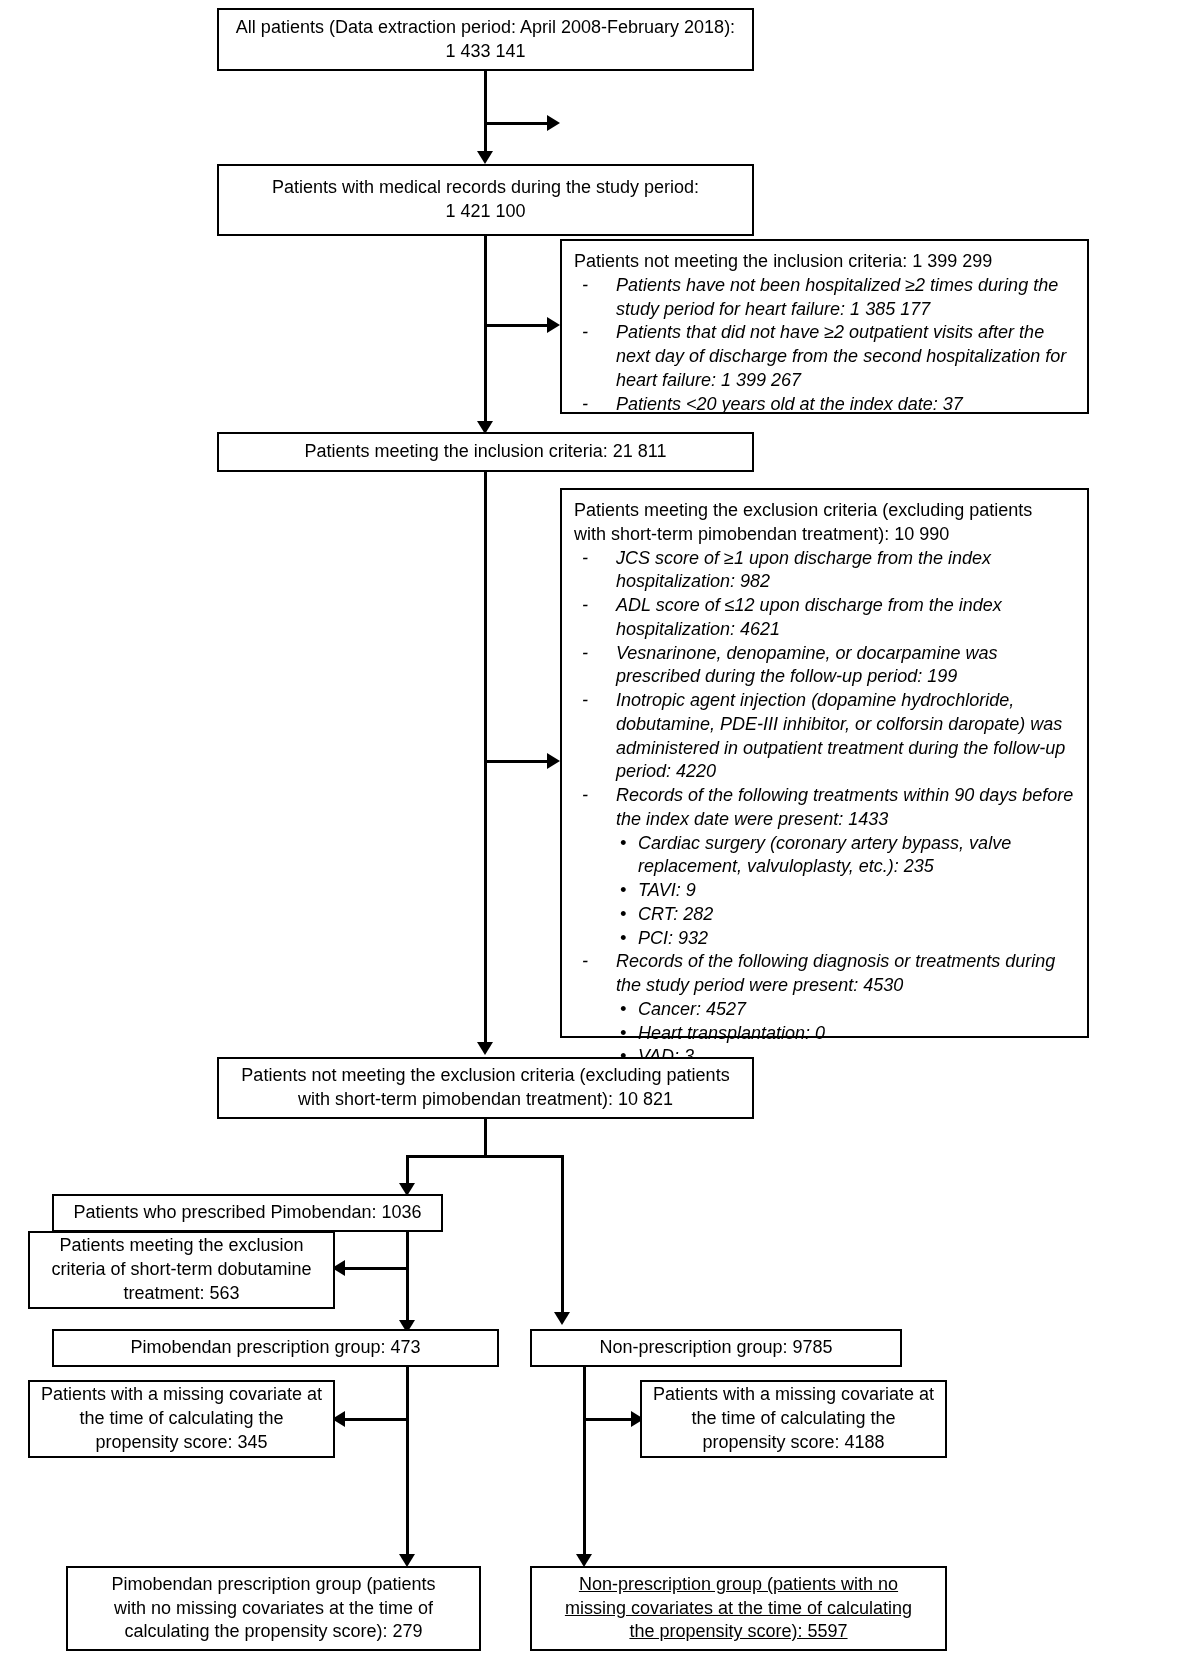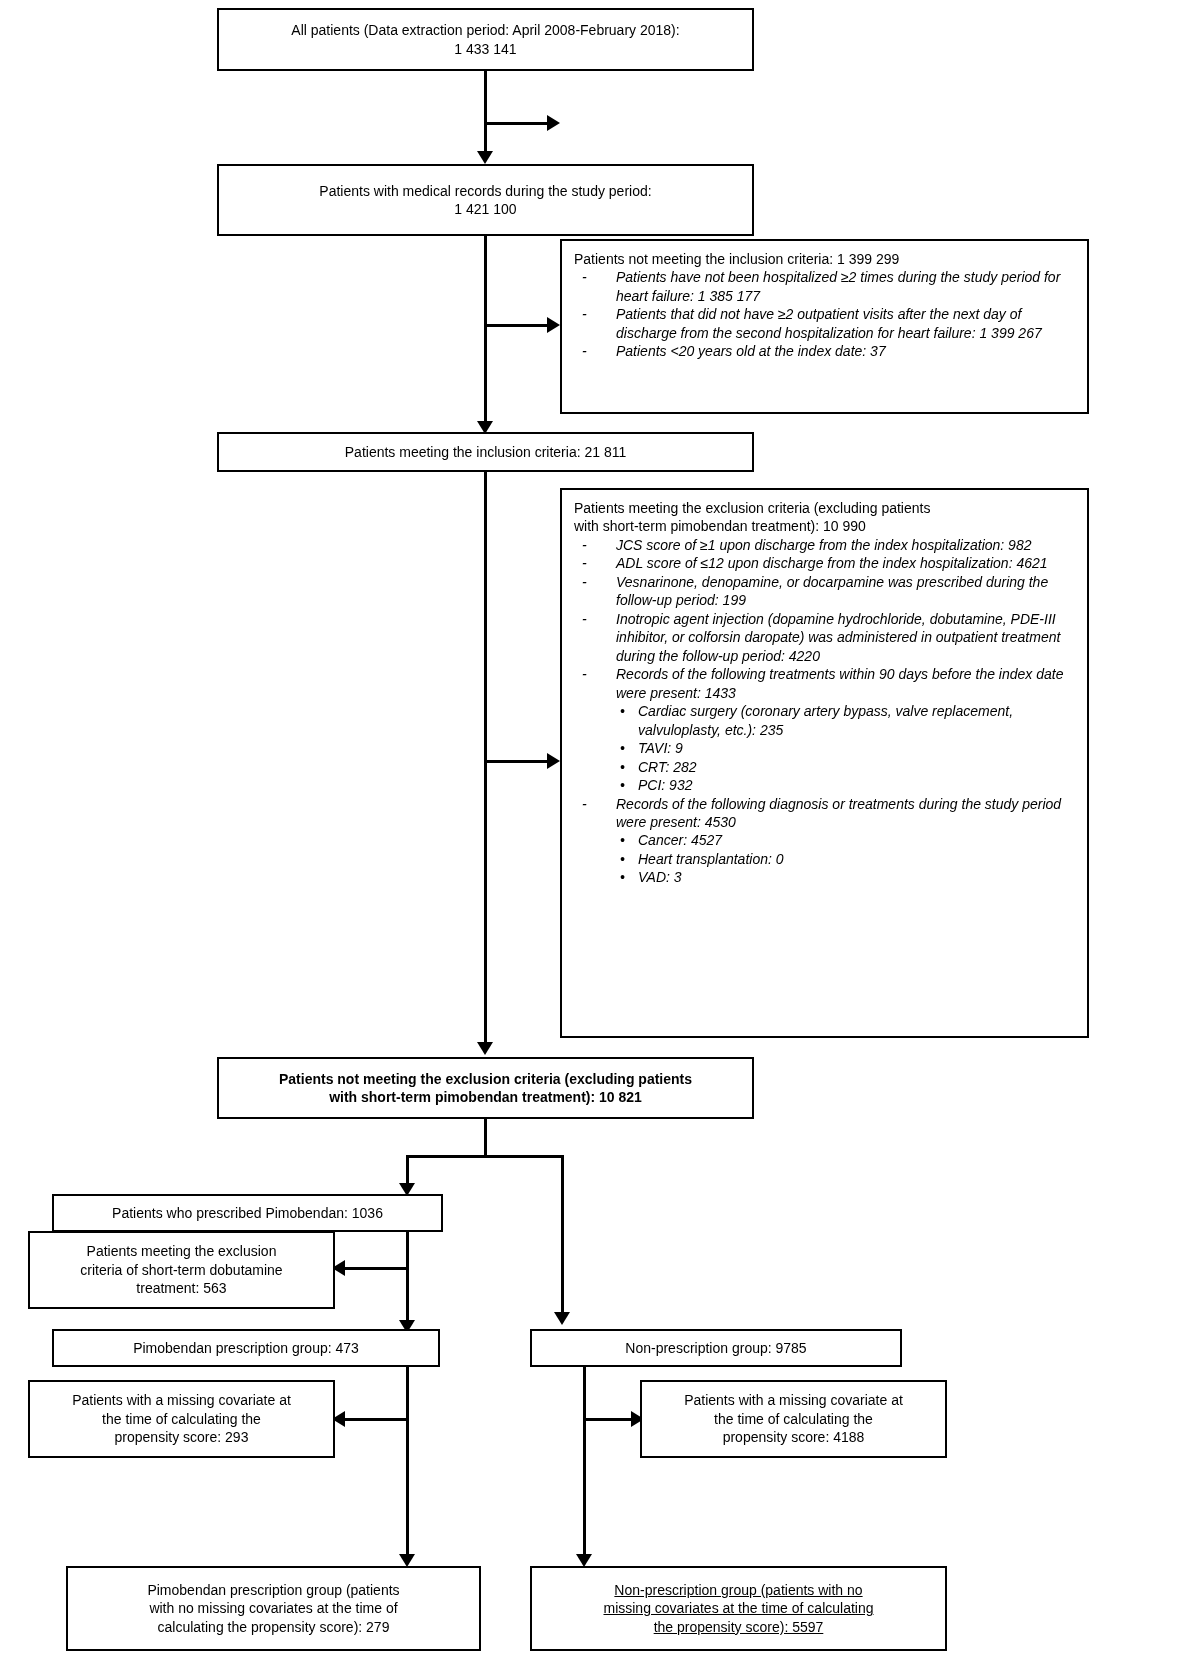--- a/index.html
+++ b/index.html
@@ -20,21 +20,21 @@
   }
   .box {
     position: absolute;
     box-sizing: border-box;
     border: 2.5px solid #000000;
     background: #ffffff;
     display: flex;
     align-items: center;
     justify-content: center;
     text-align: center;
-    font-size: 14px;
+    font-size: 18px;
     line-height: 1.32;
     padding: 4px 8px;
     z-index: 3;
   }
   .box.left-align {
     text-align: left;
     justify-content: flex-start;
     align-items: flex-start;
     padding: 9px 10px 9px 12px;
   }
@@ -192,21 +192,21 @@
           <ul class="dot">
             <li>Cancer: 4527</li>
             <li>Heart transplantation: 0</li>
             <li>VAD: 3</li>
           </ul>
         </li>
       </ul>
     </div>
   </div>
 
-  <div class="box" style="left:217px; top:1057px; width:537px; height:62px;font-weight:bold;">
+  <div class="box" style="left:217px; top:1057px; width:537px; height:62px;">
     <div>
       <p>Patients not meeting the exclusion criteria (excluding patients</p>
       <p>with short-term pimobendan treatment): 10 821</p>
     </div>
   </div>
 
   <div class="vline" style="left:484px; top:1119px; height:38px;"></div>
   <div class="hline" style="left:406px; top:1155px; width:157px;"></div>
 
   <div class="vline" style="left:406px; top:1155px; height:33px;"></div>
@@ -225,21 +225,21 @@
   <div class="arrow-left" style="left:332px; top:1260px;"></div>
 
   <div class="box" style="left:28px; top:1231px; width:307px; height:78px;">
     <div>
       <p>Patients meeting the exclusion</p>
       <p>criteria of short-term dobutamine</p>
       <p>treatment: 563</p>
     </div>
   </div>
 
-  <div class="box" style="left:52px; top:1329px; width:388px; height:38px;align-items:center;">
+  <div class="box" style="left:52px; top:1329px; width:447px; height:38px;align-items:center;">
     <p>Pimobendan prescription group: 473</p>
   </div>
 
   <div class="box" style="left:530px; top:1329px; width:372px; height:38px;">
     <p>Non-prescription group: 9785</p>
   </div>
 
   <div class="vline" style="left:406px; top:1367px; height:192px;"></div>
   <div class="arrow-down" style="left:399px; top:1554px;"></div>
   <div class="hline" style="left:345px; top:1418px; width:61px;"></div>
@@ -247,21 +247,21 @@
 
   <div class="vline" style="left:583px; top:1367px; height:192px;"></div>
   <div class="arrow-down" style="left:576px; top:1554px;"></div>
   <div class="hline" style="left:583px; top:1418px; width:48px;"></div>
   <div class="arrow-right" style="left:631px; top:1411px;"></div>
 
   <div class="box" style="left:28px; top:1380px; width:307px; height:78px;">
     <div>
       <p>Patients with a missing covariate at</p>
       <p>the time of calculating the</p>
-      <p>propensity score: 293</p>
+      <p>propensity score: 345</p>
     </div>
   </div>
 
   <div class="box" style="left:640px; top:1380px; width:307px; height:78px;">
     <div>
       <p>Patients with a missing covariate at</p>
       <p>the time of calculating the</p>
       <p>propensity score: 4188</p>
     </div>
   </div>

